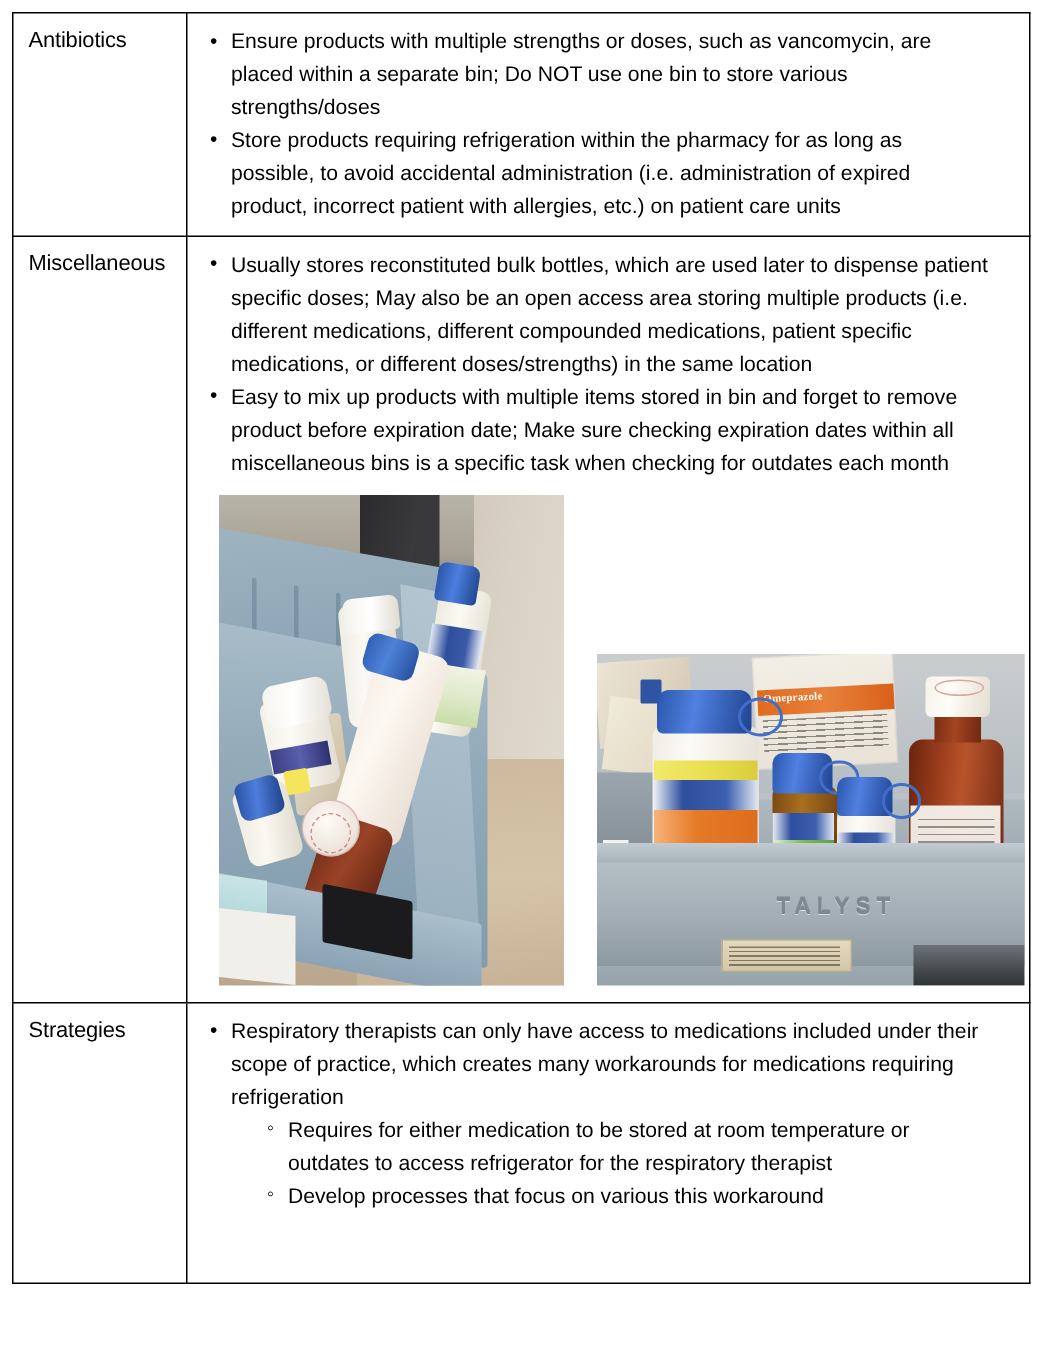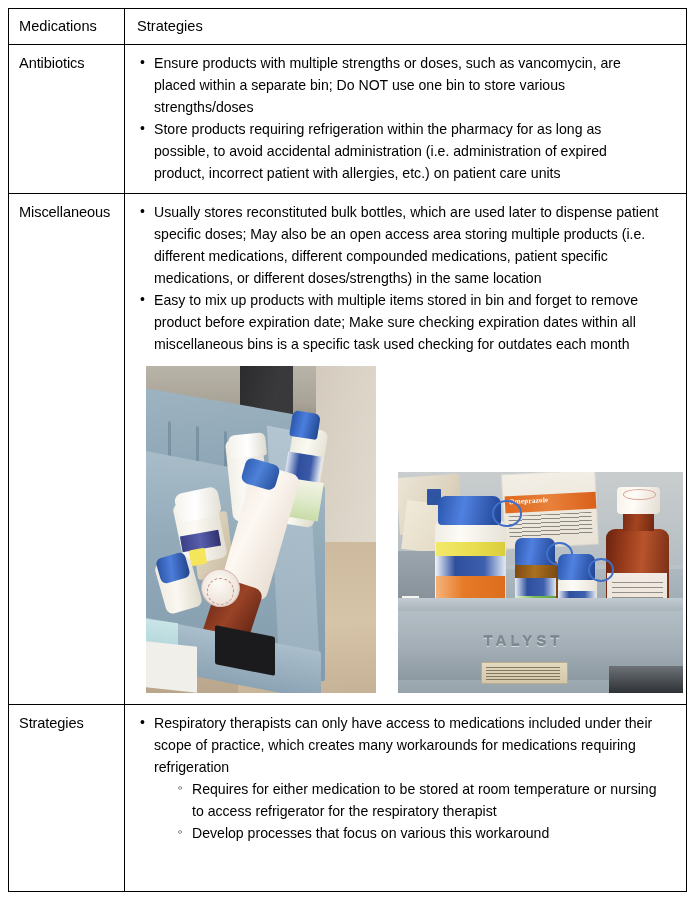--- a/index.html
+++ b/index.html
@@ -325,21 +325,21 @@
     background: linear-gradient(180deg,#c2cbd1 0%, #a5b0b7 100%);
   }
   .p2-binfront {
     position: absolute; left: -4%; bottom: 6%; width: 108%; height: 31%;
     background: linear-gradient(180deg,#b4bec5 0%, #a2adb5 55%, #8d99a1 100%);
   }
   .p2-talyst {
     position: absolute; left: 30%; bottom: 20%; width: 40%; height: 9%;
     color: rgba(122,133,141,0.95);
     font-size: 15px; letter-spacing: 4px; font-weight: bold;
-    text-align: left;
+    text-align: right;
     text-shadow: 0 1px 0 rgba(255,255,255,0.55), 0 -1px 0 rgba(90,100,108,0.5);
     font-family: "Liberation Sans", sans-serif;
   }
   .p2-tag {
     position: absolute; left: 29%; bottom: 4%; width: 30%; height: 9%;
     background: linear-gradient(180deg,#e3d9bf 0%, #d3c7a8 100%);
     border: 0.6px solid #b9ac8c;
   }
   .p2-tag-lines {
     position: absolute; left: 31%; bottom: 5.5%; width: 26%; height: 6%;
@@ -478,28 +478,20 @@
 
 <div class="page">
 
   <table class="matrix">
     <colgroup>
       <col class="col-med">
         <col class="col-strat">
     </colgroup>
     <tbody>
 
-      <tr>
-        <td>
-          <div class="head-cell">Medications</div>
-        </td>
-        <td>
-          <div class="head-cell strat">Strategies</div>
-        </td>
-      </tr>
 
       <tr>
         <td>
           <div class="med-cell">Antibiotics</div>
         </td>
         <td>
           <div class="strat-cell">
             <ul class="blist">
               <li>Ensure products with multiple strengths or doses, such as vancomycin, are placed within a separate bin; Do NOT use one bin to store various strengths/doses</li>
               <li>Store products requiring refrigeration within the pharmacy for as long as possible, to avoid accidental administration (i.e. administration of expired product, incorrect patient with allergies, etc.) on patient care units</li>
@@ -509,21 +501,21 @@
       </tr>
 
       <tr>
         <td>
           <div class="med-cell">Miscellaneous</div>
         </td>
         <td>
           <div class="strat-cell">
             <ul class="blist">
               <li>Usually stores reconstituted bulk bottles, which are used later to dispense patient specific doses; May also be an open access area storing multiple products (i.e. different medications, different compounded medications, patient specific medications, or different doses/strengths) in the same location</li>
-              <li>Easy to mix up products with multiple items stored in bin and forget to remove product before expiration date; Make sure checking expiration dates within all miscellaneous bins is a specific task used checking for outdates each month</li>
+              <li>Easy to mix up products with multiple items stored in bin and forget to remove product before expiration date; Make sure checking expiration dates within all miscellaneous bins is a specific task when checking for outdates each month</li>
             </ul>
 
             <div class="photo-wrap">
 
               <div class="photo1">
                 <div class="p1-wallR"></div>
                 <div class="p1-cabTop"></div>
                 <div class="p1-darkslot"></div>
                 <div class="p1-darkslot2"></div>
                 <div class="p1-floor"></div>
@@ -614,21 +606,21 @@
       <tr>
         <td>
           <div class="med-cell">Strategies</div>
         </td>
         <td>
           <div class="strat-cell" style="padding-bottom:46px">
             <ul class="blist">
               <li>
                 <span>Respiratory therapists can only have access to medications included under their scope of practice, which creates many workarounds for medications requiring refrigeration</span>
                 <ul class="sublist">
-                  <li>Requires for either medication to be stored at room temperature or nursing to access refrigerator for the respiratory therapist</li>
+                  <li>Requires for either medication to be stored at room temperature or outdates to access refrigerator for the respiratory therapist</li>
                   <li>Develop processes that focus on various this workaround</li>
                 </ul>
               </li>
             </ul>
           </div>
         </td>
       </tr>
 
     </tbody>
   </table>

